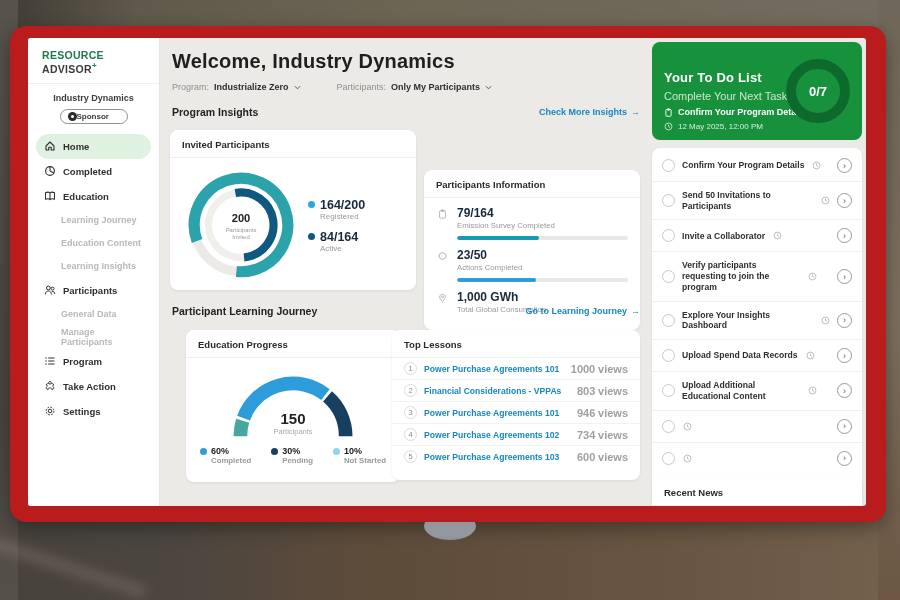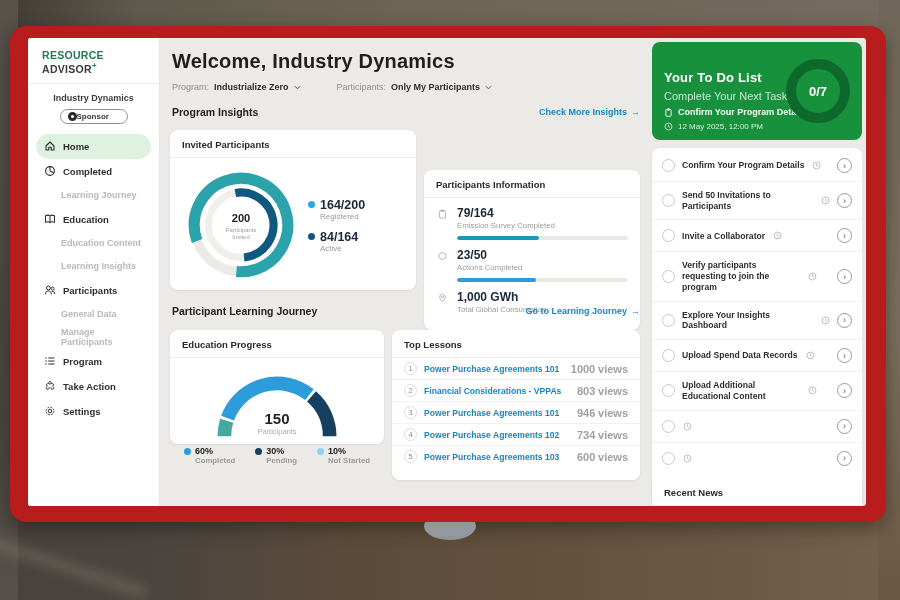--- a/index.html
+++ b/index.html
@@ -68,21 +68,21 @@
   .stat { display:flex; gap:8px; padding:8px 12px 0 12px; }
   .stat .sicon { flex:0 0 13px; padding-top:3px; }
   .stat .sval { font-size:12px; font-weight:bold; color:#17293a; }
   .stat .slab { font-size:7.8px; color:#9a9a9a; margin-top:1px; }
   .pbar { height:4px; border-radius:2px; background:#E9E8E5; margin:6px 12px 0 33px; overflow:hidden; }
   .pbar > div { height:100%; border-radius:2px; }
   .pbar1 > div { width:48%; background:#189AB5; }
   .pbar2 > div { width:46%; background:#2D9CDB; }
 
   
-  .edu { left:0; top:292px; width:214px; height:114px; }
+  .edu { left:16px; top:292px; width:214px; height:152px; }
   .gauge-wrap { position:relative; display:flex; justify-content:center; padding-top:6px; }
   .gauge-center { position:absolute; top:52px; left:0; width:100%; text-align:center; }
   .gauge-center .gv { font-size:15px; font-weight:bold; color:#222; }
   .gauge-center .gl { font-size:7.5px; color:#aaa; }
   .gauge-legend { display:flex; justify-content:space-between; padding:4px 14px 0; }
   .gl-item { font-size:9px; font-weight:bold; color:#222; }
   .gl-item .row { display:flex; align-items:center; gap:4px; }
   .gl-item .lab { font-size:7.8px; color:#9a9a9a; font-weight:600; margin-left:11px; }
   .gl-dot { width:7px; height:7px; border-radius:50%; }
 
@@ -154,28 +154,28 @@
             </svg>
         <span>Home</span>
       </div>
       <div class="nav-item">
         <svg class="icon" width="12" height="12" viewBox="0 0 12 12">
               <circle cx="6" cy="6" r="4.4" fill="none" stroke="#2f2f2f" stroke-width="1.1"></circle>
               <path d="M6 6 V1.6 M6 6 L9.8 8" fill="none" stroke="#2f2f2f" stroke-width="1.1"></path>
             </svg>
         <span>Completed</span>
       </div>
+      <div class="nav-item">
+        <svg class="icon" width="12" height="12" viewBox="0 0 12 12">
+              <path d="M1.5 2.8 C3 2 5 2 6 3 C7 2 9 2 10.5 2.8 V9.3 C9 8.6 7 8.6 6 9.6 C5 8.6 3 8.6 1.5 9.3 Z M6 3 V9.6" fill="none" stroke="#2f2f2f" stroke-width="1.05" stroke-linejoin="round"></path>
+            </svg>
+        <span>Education</span>
+      </div>
       <div class="nav-item sub">
         <span>Learning Journey</span>
-      </div>
-      <div class="nav-item">
-        <svg class="icon" width="12" height="12" viewBox="0 0 12 12">
-              <path d="M1.5 2.8 C3 2 5 2 6 3 C7 2 9 2 10.5 2.8 V9.3 C9 8.6 7 8.6 6 9.6 C5 8.6 3 8.6 1.5 9.3 Z M6 3 V9.6" fill="none" stroke="#2f2f2f" stroke-width="1.05" stroke-linejoin="round"></path>
-            </svg>
-        <span>Education</span>
       </div>
       <div class="nav-item sub">
         <span>Education Content</span>
       </div>
       <div class="nav-item sub">
         <span>Learning Insights</span>
       </div>
       <div class="nav-item">
         <svg class="icon" width="12" height="12" viewBox="0 0 12 12">
               <circle cx="4.4" cy="4" r="1.9" fill="none" stroke="#2f2f2f" stroke-width="1"></circle>

